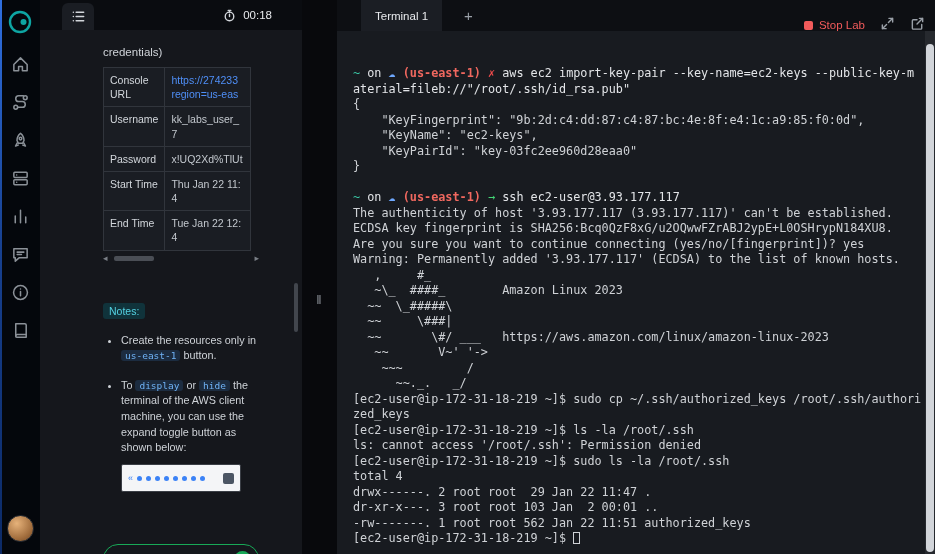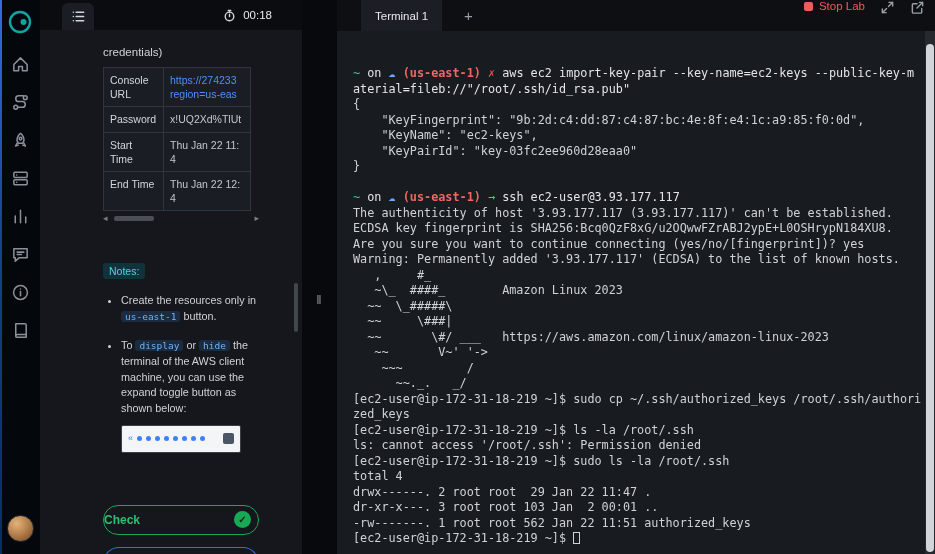--- a/index.html
+++ b/index.html
@@ -44,21 +44,21 @@
 .partial-btn{margin-top:12px;width:156px;height:16px;border:1.5px solid #2f6fe0;border-bottom:none;border-radius:16px 16px 0 0;background:transparent;cursor:pointer}
 .mid-vscroll{position:absolute;right:4px;top:283px;width:4px;height:49px;background:#42464d;border-radius:2px}
 
 .gutter{position:absolute;left:302px;top:0;width:35px;height:100%;background:#08090c;z-index:4}
 .gutter-handle{position:absolute;left:50%;top:292px;transform:translateX(-50%);color:#8b9097;font-size:13px;cursor:col-resize;letter-spacing:1px}
 
 .term{position:absolute;left:337px;top:0;right:0;height:100%;background:#181b20}
 .term-top{position:absolute;top:0;left:0;right:0;height:31px;background:#0d0f13;display:flex;align-items:center}
 .term-tab{height:31px;margin-left:24px;padding:0 14px;background:#1b1e24;color:#e8eaed;font-size:11.5px;display:flex;align-items:center;cursor:pointer}
 .term-plus{color:#9aa0a8;font-size:15px;margin-left:22px;cursor:pointer}
-.term-right{position:absolute;right:10px;top:0;height:31px;display:flex;align-items:flex-start;gap:15px}
+.term-right{position:absolute;right:10px;top:0;height:31px;display:flex;align-items:flex-end;gap:15px}
 .stoplab{display:flex;align-items:center;gap:6px;color:#f15b5b;font-size:11.5px;cursor:pointer}
 .stop-sq{width:9px;height:9px;background:#f15b5b;border-radius:2px}
 .tt-icon{width:15px;height:15px;cursor:pointer}
 .tt-icon svg{width:100%;height:100%;stroke:#9aa0a8;fill:none;stroke-width:1.5;stroke-linecap:round;stroke-linejoin:round}
 .term-body{position:absolute;top:31px;left:0;right:10px;bottom:0;padding:35px 0 0 16px;font-family:"DejaVu Sans Mono",monospace;font-size:11.8px;overflow:hidden}
 .tline{white-space:pre;height:15.5px;line-height:15.5px}
 .seg-tilde{color:#39c5a3}
 .seg-def{color:#e3e5e8}
 .seg-cloud{color:#6ea8fe}
 .seg-region{color:#f0685f;font-weight:bold}
@@ -138,30 +138,34 @@
     </div>
     <div class="mid-body">
       <div class="heading">credentials)</div>
       <table class="creds">
         <tbody>
             <tr>
               <td class="cred-label">Console URL</td>
               <td class="cred-value link">https://274233<br>region=us-eas</td>
             </tr>
             <tr>
+              <td class="cred-label">Username</td>
+              <td class="cred-value">kk_labs_user_7</td>
+            </tr>
+            <tr>
               <td class="cred-label">Password</td>
               <td class="cred-value">x!UQ2Xd%TlUt</td>
             </tr>
             <tr>
               <td class="cred-label">Start Time</td>
               <td class="cred-value">Thu Jan 22 11:4</td>
             </tr>
             <tr>
               <td class="cred-label">End Time</td>
-              <td class="cred-value">Thu Jan 22 12:4</td>
+              <td class="cred-value">Tue Jan 22 12:4</td>
             </tr>
           </tbody>
       </table>
       <div class="hscroll">
         <span class="hs-arrow">◂</span>
         <span class="hs-track">
             <span class="hs-thumb"></span>
           </span>
         <span class="hs-arrow">▸</span>
       </div>

